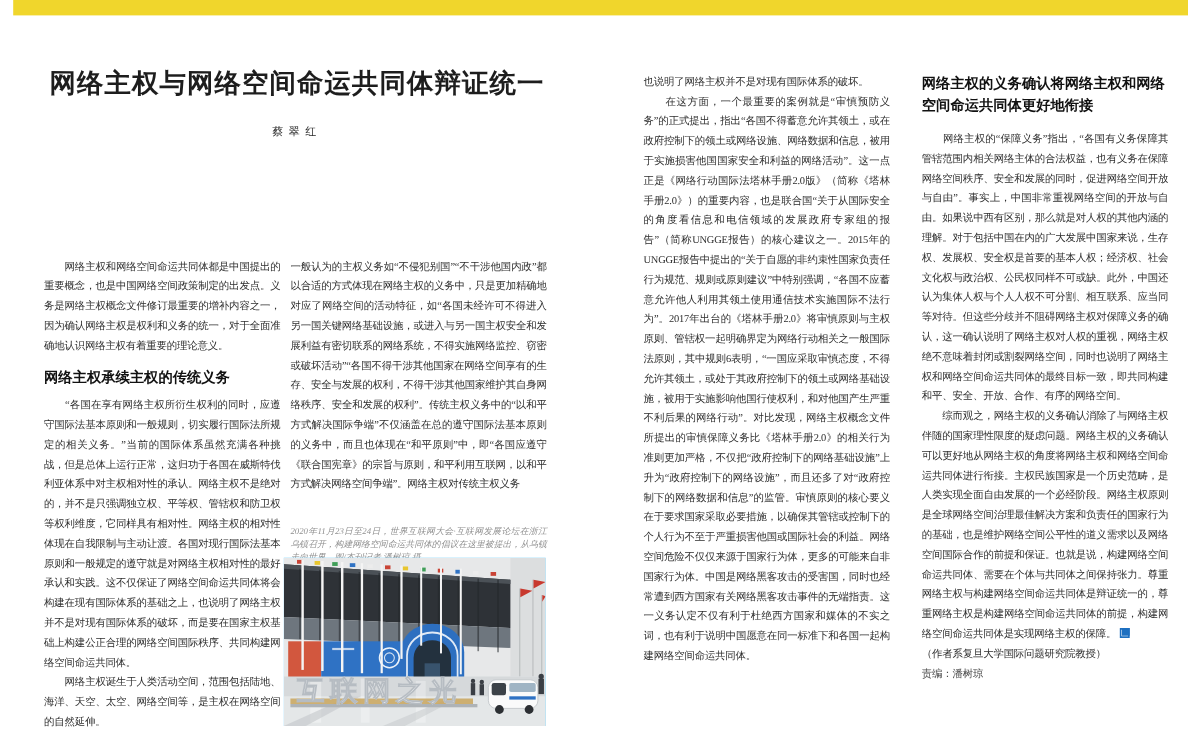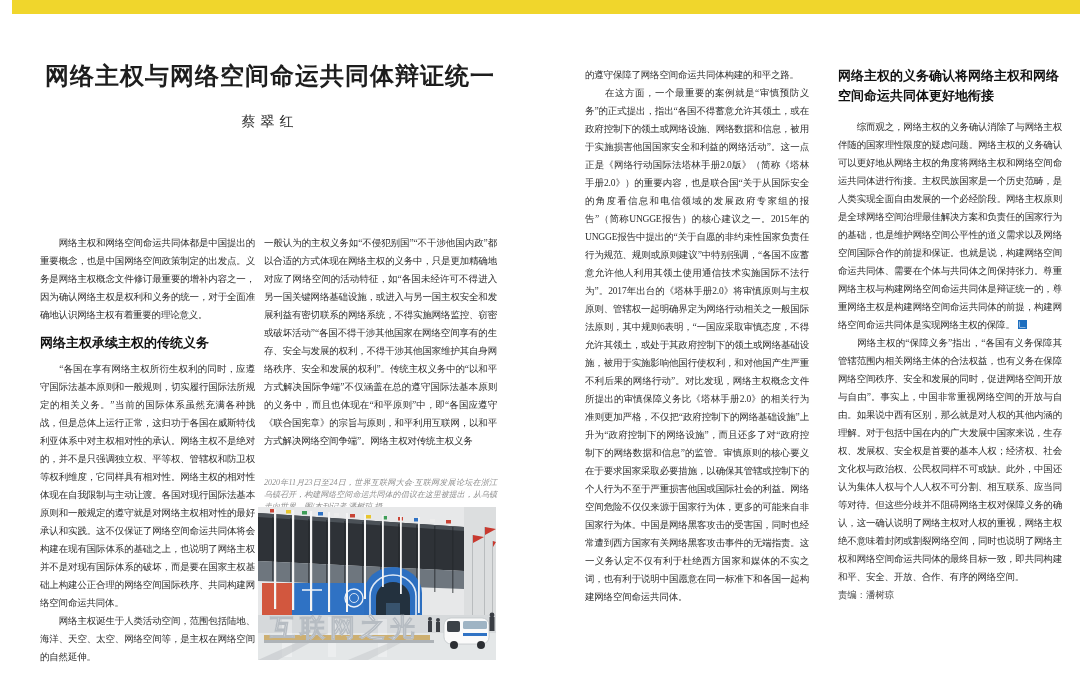--- a/index.html
+++ b/index.html
@@ -4,21 +4,21 @@
 <style>
   html,body{margin:0;padding:0;background:#ffffff;}
   .spread{position:relative;width:1080px;height:686px;background:#ffffff;overflow:hidden;
           font-family:"Liberation Serif",serif;color:#2e2e2e;}
   .accent-bar{position:absolute;left:12px;top:0;width:1068px;height:14px;background:#f0d62c;}
   
   .title{position:absolute;left:20px;top:60px;width:500px;text-align:center;
          font-family:"Liberation Sans",sans-serif;font-weight:700;font-size:24px;
          letter-spacing:1px;color:#1d1d1d;margin:0;}
   .author{position:absolute;left:20px;top:113px;width:500px;text-align:center;
-          font-size:14px;letter-spacing:5px;color:#2a2a2a;}
+          font-size:10px;letter-spacing:5px;color:#2a2a2a;}
   
   .col{position:absolute;overflow:hidden;font-size:9.5px;line-height:18px;
        letter-spacing:-0.2px;text-align:justify;}
   .col p{margin:0;}
   .col1{left:40px;top:234px;width:215px;height:452px;}
   .col2{left:264px;top:234px;width:233px;height:244px;}
   .col3{left:585px;top:66px;width:224px;height:606px;}
   .col4{left:838px;top:66px;width:224px;height:614px;}
   .sec-head{font-family:"Liberation Sans",sans-serif;font-weight:700;font-size:13px;
             line-height:20px;letter-spacing:0;color:#111;text-align:left;margin:0;}
@@ -164,24 +164,25 @@
           <rect x="170" y="114" width="4" height="11"></rect>
         <circle cx="180" cy="113" r="2"></circle>
           <rect x="178" y="115" width="4" height="10"></rect>
         <circle cx="234" cy="108" r="2.4"></circle>
           <rect x="231.5" y="110" width="5" height="14"></rect>
       </g>
     </svg>
   </div>
 
   <div class="col col3">
-    <p>的遵守保障了网络空间命运共同体构建的和平之路。</p>
+    <p>也说明了网络主权并不是对现有国际体系的破坏。</p>
     <p>　　在这方面，一个最重要的案例就是“审慎预防义务”的正式提出，指出“各国不得蓄意允许其领土，或在政府控制下的领土或网络设施、网络数据和信息，被用于实施损害他国国家安全和利益的网络活动”。这一点正是《网络行动国际法塔林手册2.0版》（简称《塔林手册2.0》）的重要内容，也是联合国“关于从国际安全的角度看信息和电信领域的发展政府专家组的报告”（简称UNGGE报告）的核心建议之一。2015年的UNGGE报告中提出的“关于自愿的非约束性国家负责任行为规范、规则或原则建议”中特别强调，“各国不应蓄意允许他人利用其领土使用通信技术实施国际不法行为”。2017年出台的《塔林手册2.0》将审慎原则与主权原则、管辖权一起明确界定为网络行动相关之一般国际法原则，其中规则6表明，“一国应采取审慎态度，不得允许其领土，或处于其政府控制下的领土或网络基础设施，被用于实施影响他国行使权利，和对他国产生严重不利后果的网络行动”。对比发现，网络主权概念文件所提出的审慎保障义务比《塔林手册2.0》的相关行为准则更加严格，不仅把“政府控制下的网络基础设施”上升为“政府控制下的网络设施”，而且还多了对“政府控制下的网络数据和信息”的监管。审慎原则的核心要义在于要求国家采取必要措施，以确保其管辖或控制下的个人行为不至于严重损害他国或国际社会的利益。网络空间危险不仅仅来源于国家行为体，更多的可能来自非国家行为体。中国是网络黑客攻击的受害国，同时也经常遭到西方国家有关网络黑客攻击事件的无端指责。这一义务认定不仅有利于杜绝西方国家和媒体的不实之词，也有利于说明中国愿意在同一标准下和各国一起构建网络空间命运共同体。</p>
   </div>
 
   <div class="col col4">
     <p class="sec-head">网络主权的义务确认将网络主权和网络空间命运共同体更好地衔接</p>
+    <p>　　网络主权的“保障义务”指出，“各国有义务保障其管辖范围内相关网络主体的合法权益，也有义务在保障网络空间秩序、安全和发展的同时，促进网络空间开放与自由”。事实上，中国非常重视网络空间的开放与自由。如果说中西有区别，那么就是对人权的其他内涵的理解。对于包括中国在内的广大发展中国家来说，生存权、发展权、安全权是首要的基本人权；经济权、社会文化权与政治权、公民权同样不可或缺。此外，中国还认为集体人权与个人人权不可分割、相互联系、应当同等对待。但这些分歧并不阻碍网络主权对保障义务的确认，这一确认说明了网络主权对人权的重视，网络主权绝不意味着封闭或割裂网络空间，同时也说明了网络主权和网络空间命运共同体的最终目标一致，即共同构建和平、安全、开放、合作、有序的网络空间。</p>
     <p><span>　　综而观之，网络主权的义务确认消除了与网络主权伴随的国家理性限度的疑虑问题。网络主权的义务确认可以更好地从网络主权的角度将网络主权和网络空间命运共同体进行衔接。主权民族国家是一个历史范畴，是人类实现全面自由发展的一个必经阶段。网络主权原则是全球网络空间治理最佳解决方案和负责任的国家行为的基础，也是维护网络空间公平性的道义需求以及网络空间国际合作的前提和保证。也就是说，构建网络空间命运共同体、需要在个体与共同体之间保持张力。尊重网络主权与构建网络空间命运共同体是辩证统一的，尊重网络主权是构建网络空间命运共同体的前提，构建网络空间命运共同体是实现网络主权的保障。</span><span class="endmark"></span></p>
-    <p>　　网络主权的“保障义务”指出，“各国有义务保障其管辖范围内相关网络主体的合法权益，也有义务在保障网络空间秩序、安全和发展的同时，促进网络空间开放与自由”。事实上，中国非常重视网络空间的开放与自由。如果说中西有区别，那么就是对人权的其他内涵的理解。对于包括中国在内的广大发展中国家来说，生存权、发展权、安全权是首要的基本人权；经济权、社会文化权与政治权、公民权同样不可或缺。此外，中国还认为集体人权与个人人权不可分割、相互联系、应当同等对待。但这些分歧并不阻碍网络主权对保障义务的确认，这一确认说明了网络主权对人权的重视，网络主权绝不意味着封闭或割裂网络空间，同时也说明了网络主权和网络空间命运共同体的最终目标一致，即共同构建和平、安全、开放、合作、有序的网络空间。</p>
+    <p class="author-note">（作者系复旦大学国际问题研究院教授）</p>
     <p class="editor-line">责编：潘树琼</p>
   </div>
 
 </div>
 
 </body></html>

